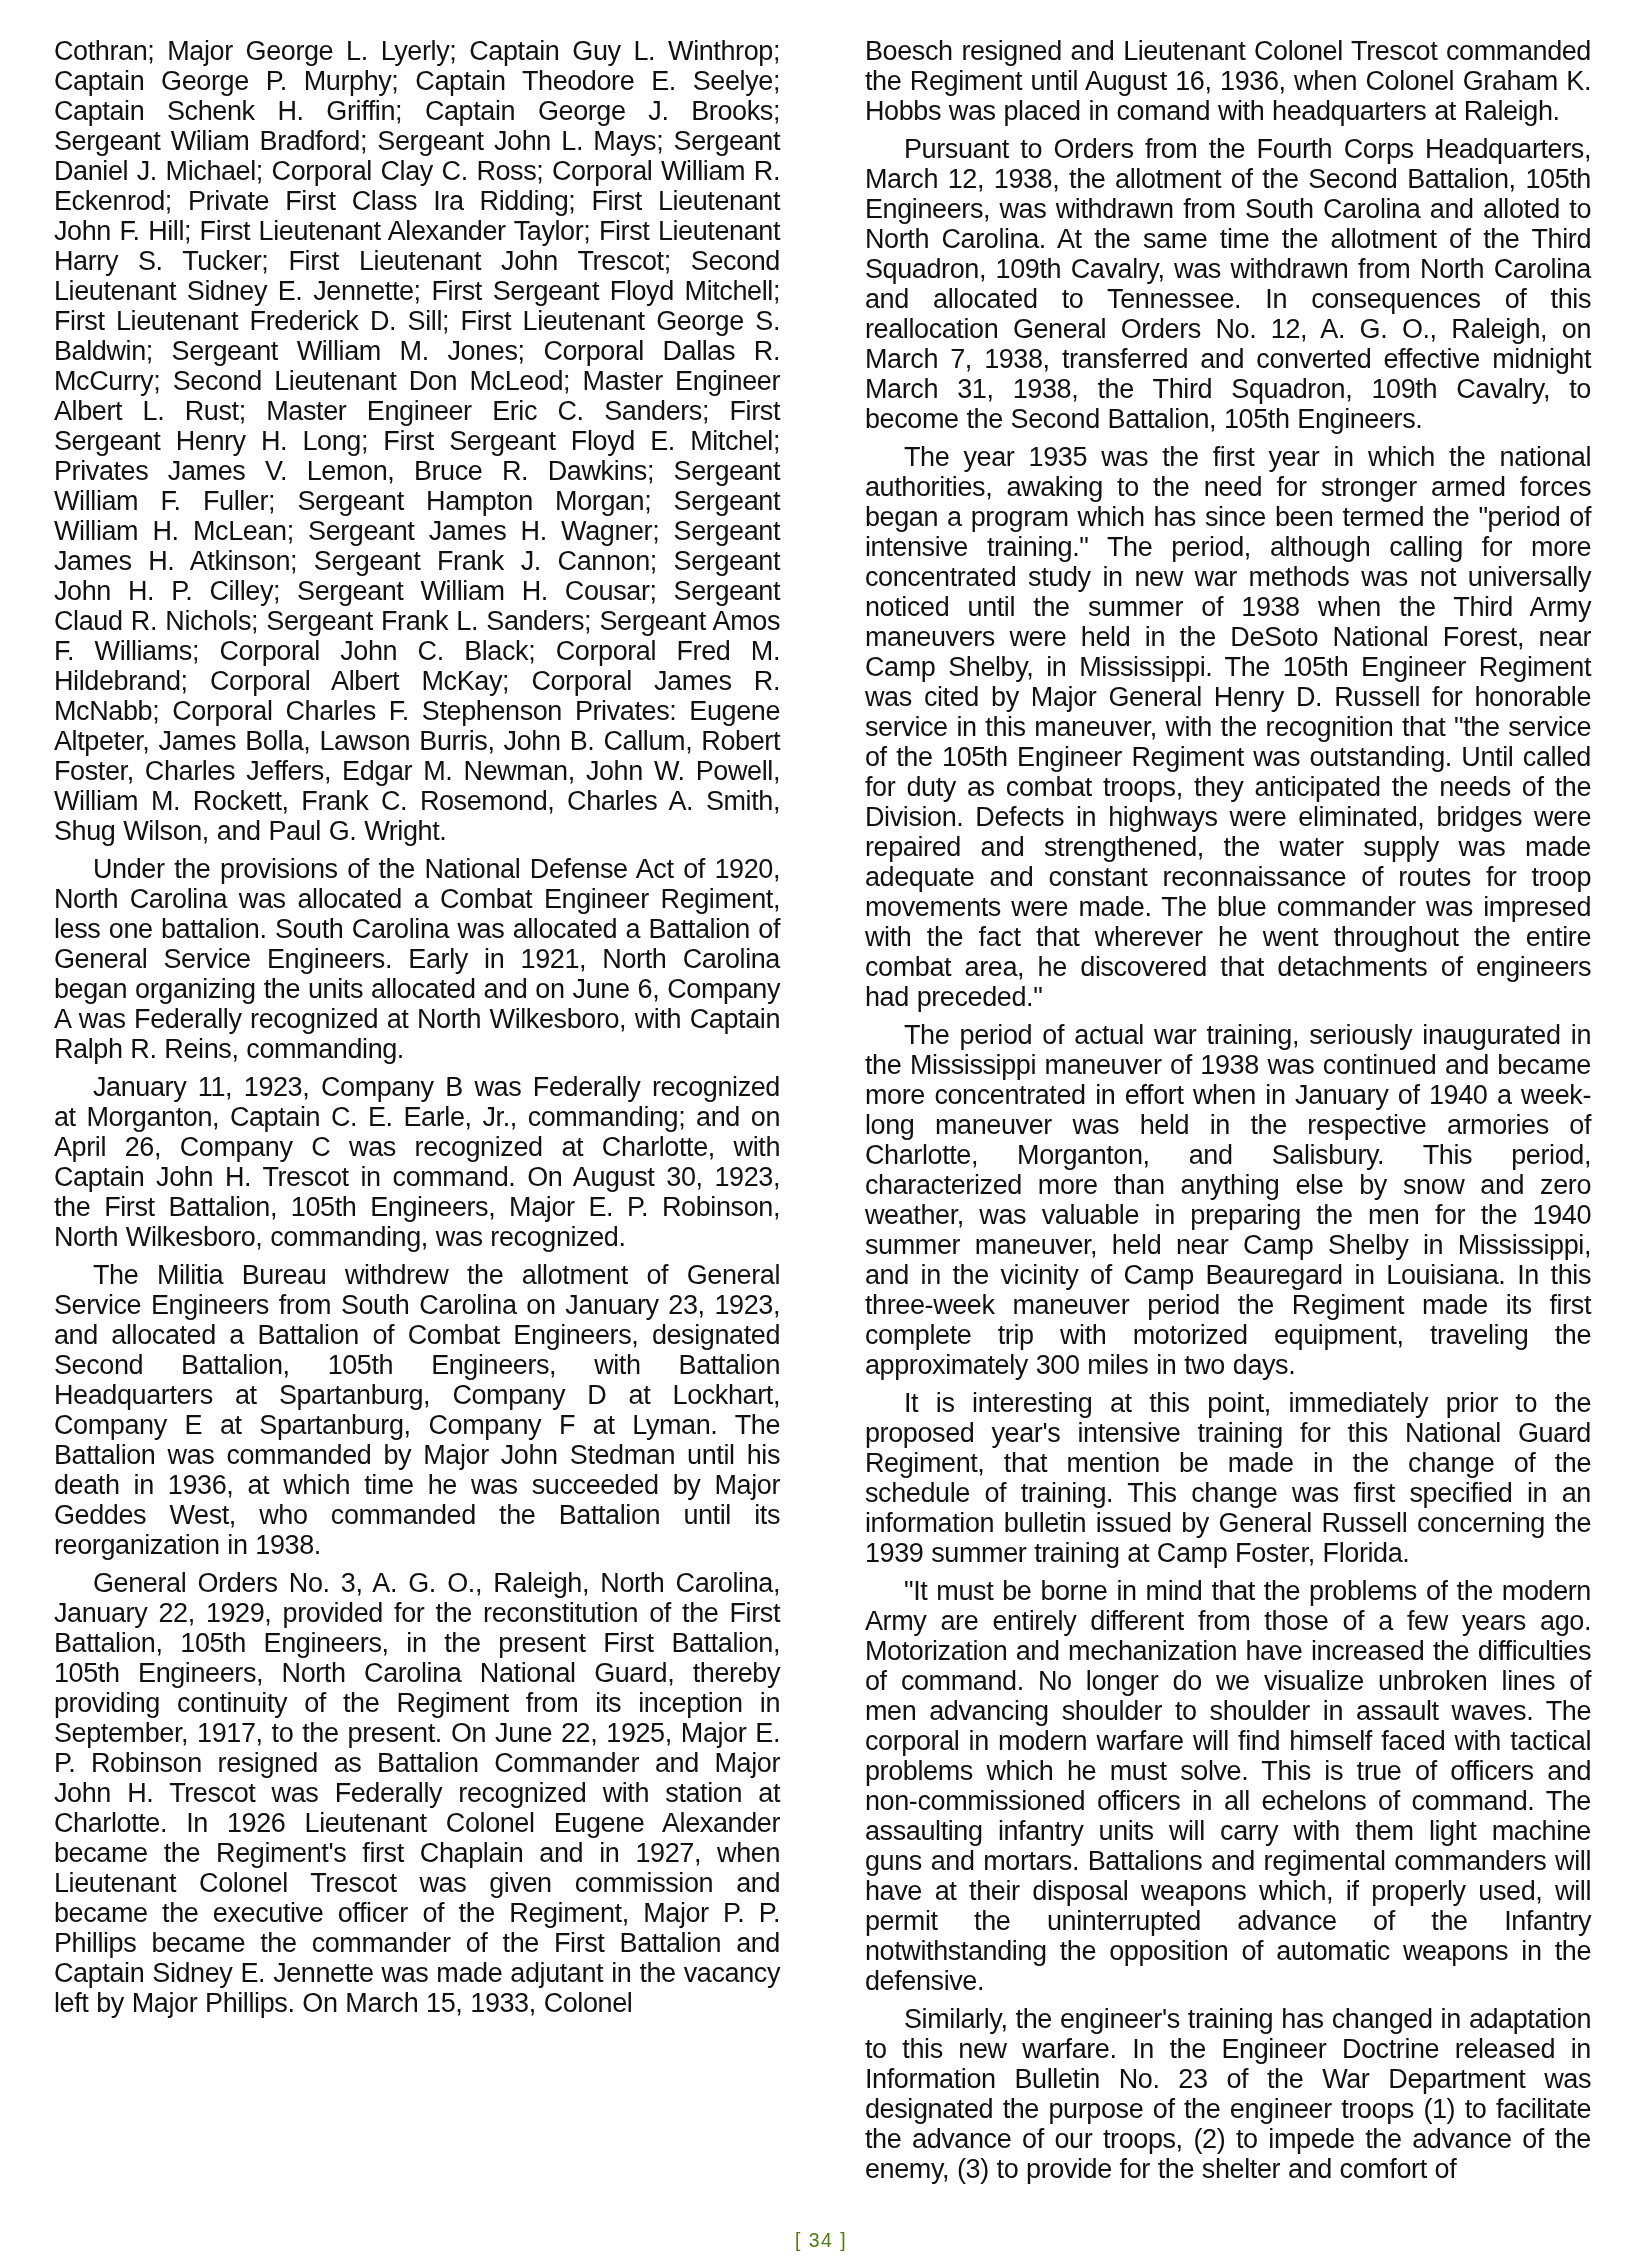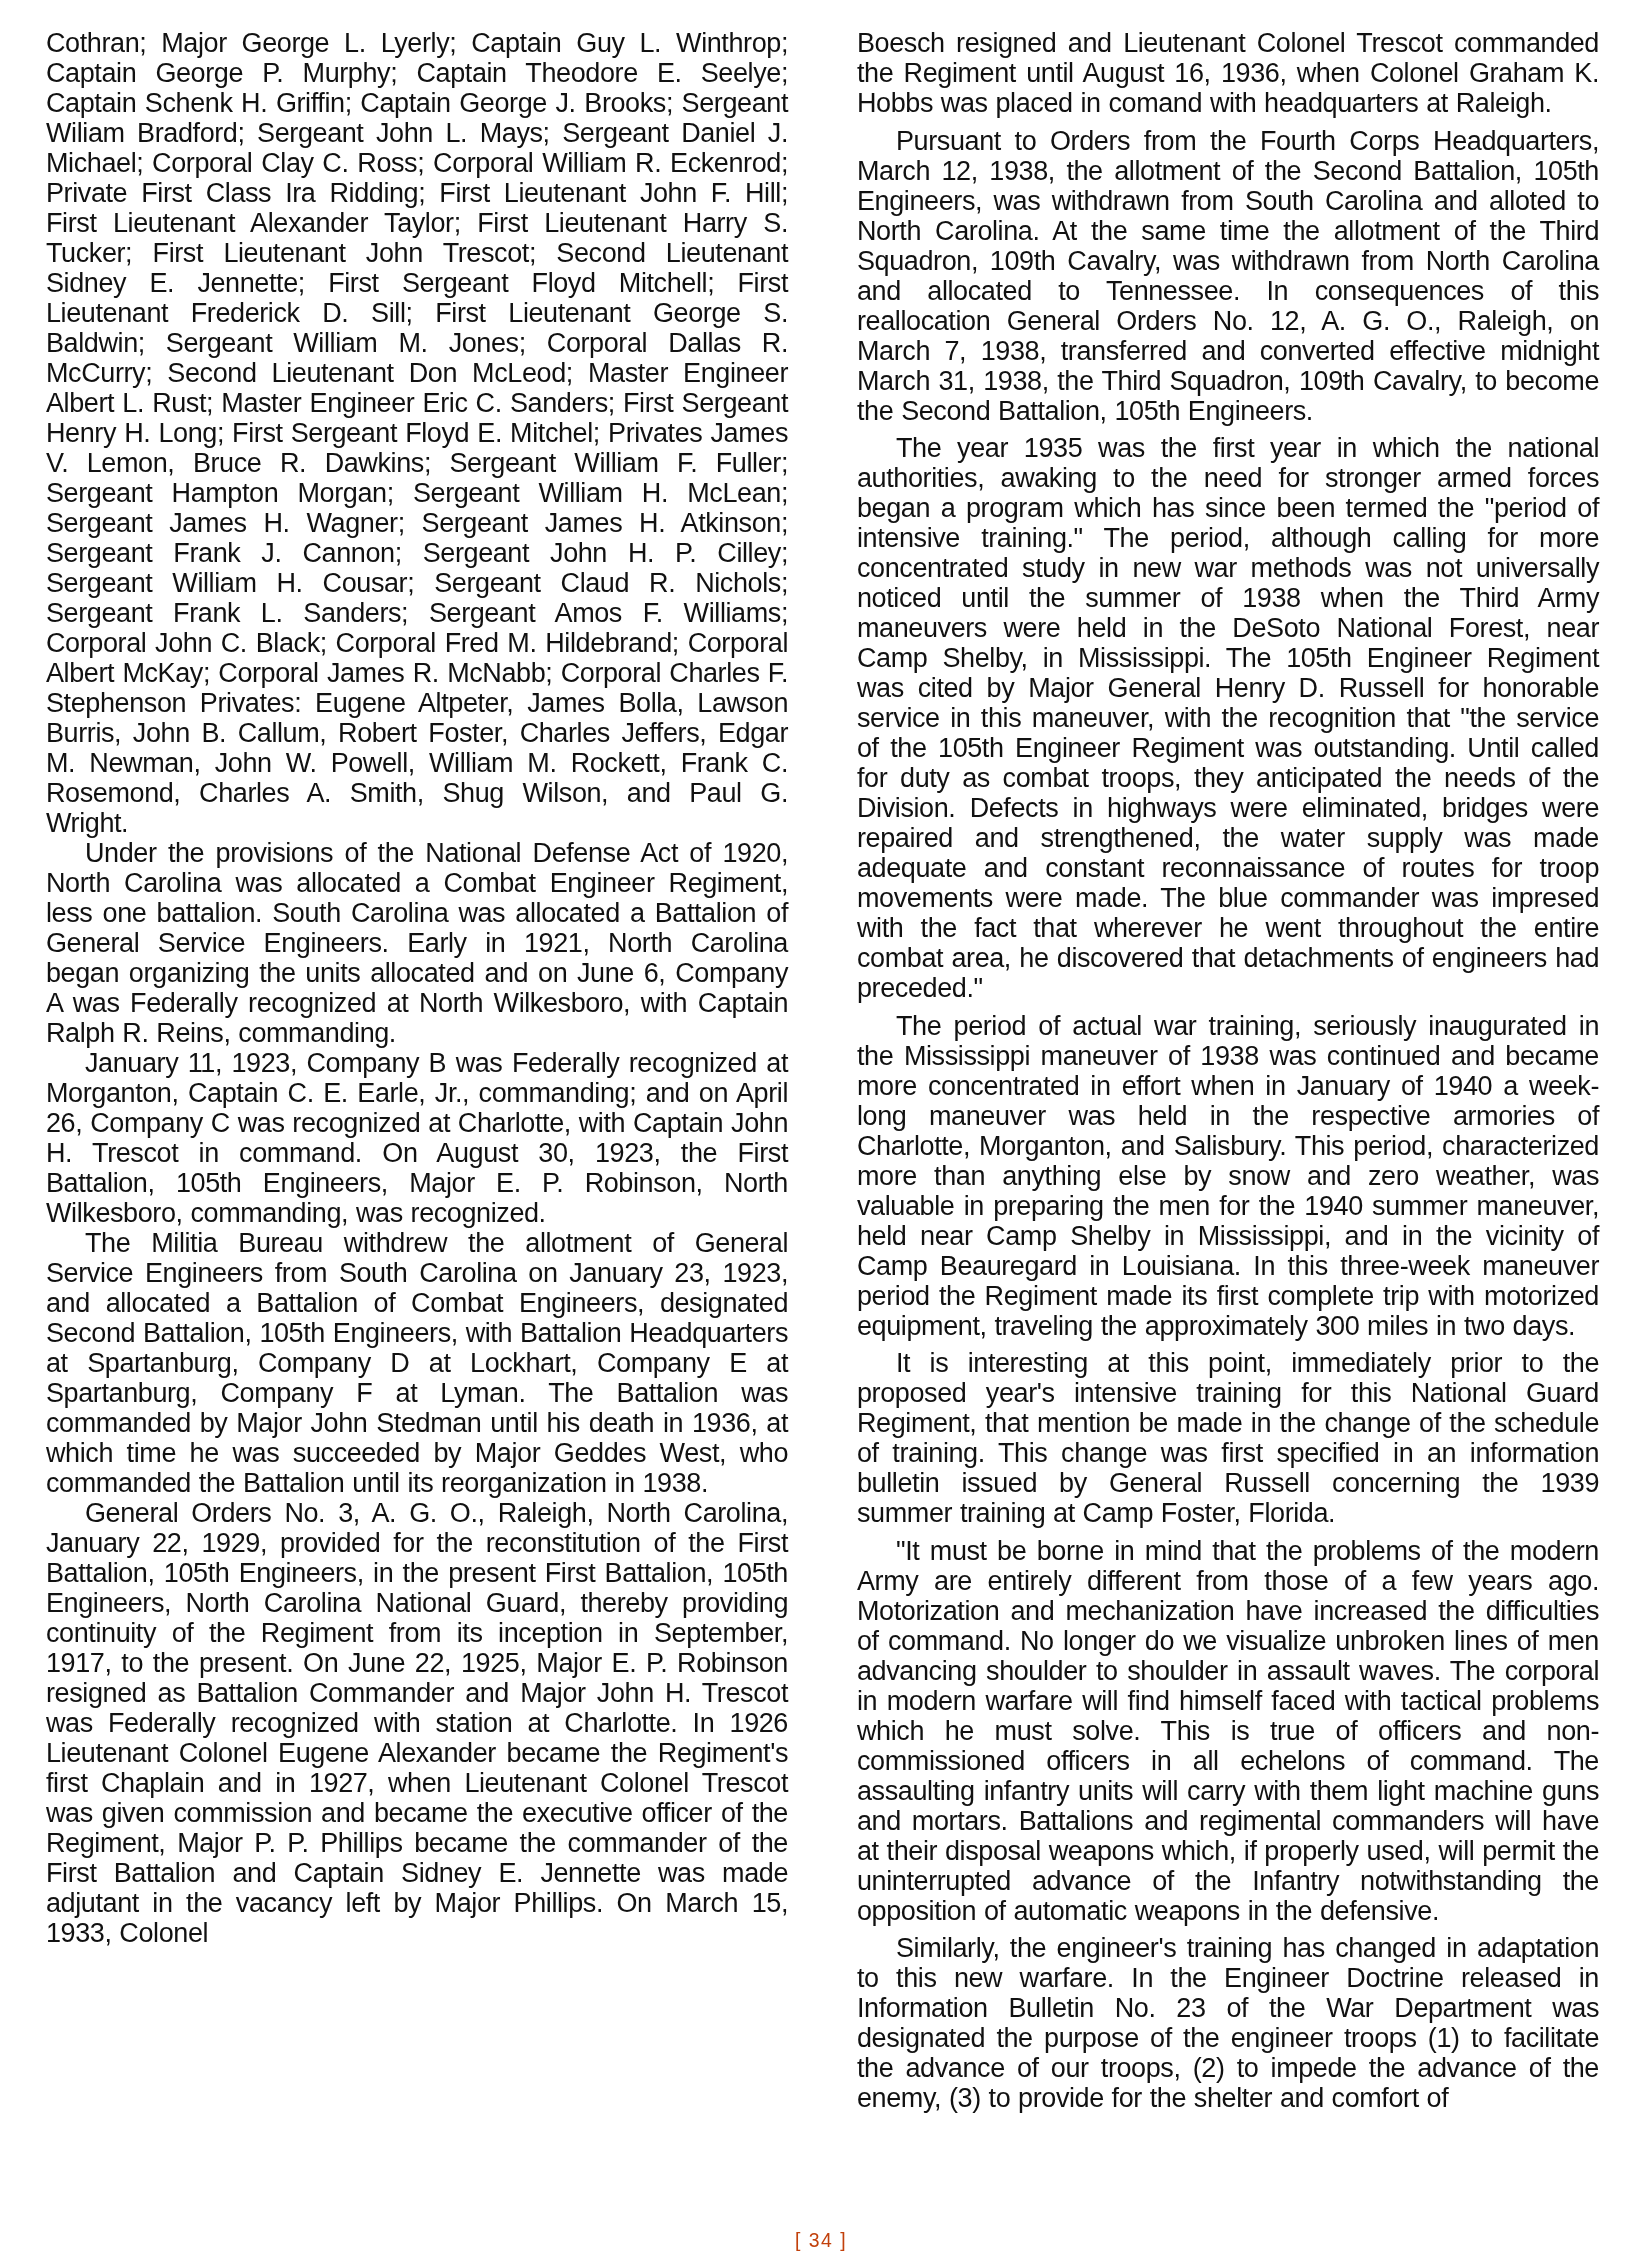--- a/index.html
+++ b/index.html
@@ -8,32 +8,32 @@
     color: #111111;
     font-family: "Liberation Sans", "DejaVu Sans", sans-serif;
   }
   .col {
     position: absolute; top: 28px;
     font-size: 27px; line-height: 30px;
     text-align: justify; hyphens: manual;
     letter-spacing: -0.4px; word-spacing: 0.7px;
     transform-origin: 0 0;
   }
-  .col p { margin: 0; text-indent: 0; }
+  .col p { margin: 8px; text-indent: 0; }
   .col p.indent { text-indent: 39px; }
   #col-left { left: 46px; width: 742px; }
   #col-right { left: 857px; width: 742px; }
   #col-right p.gap { margin-top: 7.5px; }
   .heading {
     text-align: center; font-weight: bold; font-size: 33px;
     line-height: 45px; margin: 10.5px 0 3px 0; letter-spacing: 0.4px;
   }
   #page-number {
     position: absolute; left: 795px; top: 2229px;
-    font-size: 19.4px; letter-spacing: 1.5px; color: #c2410c;
+    font-size: 19.4px; letter-spacing: 1.5px; color: #4d7c0f;
   }
 </style>
 </head>
 <body>
 
 <div id="col-left" class="col">
   <p>Cothran; Major George L. Lyerly; Captain Guy L. Winthrop; Captain George P. Murphy; Captain Theodore E. Seelye; Captain Schenk H. Griffin; Captain George J. Brooks; Sergeant Wiliam Bradford; Sergeant John L. Mays; Sergeant Daniel J. Michael; Corporal Clay C. Ross; Corporal William R. Eckenrod; Private First Class Ira Ridding; First Lieutenant John F. Hill; First Lieutenant Alexander Taylor; First Lieutenant Harry S. Tucker; First Lieutenant John Trescot; Second Lieutenant Sidney E. Jennette; First Sergeant Floyd Mitchell; First Lieutenant Frederick D. Sill; First Lieutenant George S. Baldwin; Sergeant William M. Jones; Corporal Dallas R. McCurry; Second Lieutenant Don McLeod; Master Engineer Albert L. Rust; Master Engineer Eric C. Sanders; First Sergeant Henry H. Long; First Sergeant Floyd E. Mitchel; Privates James V. Lemon, Bruce R. Dawkins; Sergeant William F. Fuller; Sergeant Hampton Morgan; Sergeant William H. McLean; Sergeant James H. Wagner; Sergeant James H. Atkinson; Sergeant Frank J. Cannon; Sergeant John H. P. Cilley; Sergeant William H. Cousar; Sergeant Claud R. Nichols; Sergeant Frank L. Sanders; Sergeant Amos F. Williams; Corporal John C. Black; Corporal Fred M. Hildebrand; Corporal Albert McKay; Corporal James R. McNabb; Corporal Charles F. Stephenson Privates: Eugene Altpeter, James Bolla, Lawson Burris, John B. Callum, Robert Foster, Charles Jeffers, Edgar M. Newman, John W. Powell, William M. Rockett, Frank C. Rosemond, Charles A. Smith, Shug Wilson, and Paul G. Wright.</p>
   <p class="indent">Under the provisions of the National Defense Act of 1920, North Carolina was allocated a Combat Engineer Regiment, less one battalion.  South Carolina was allocated a Battalion of General Service Engineers.  Early in 1921, North Carolina began organizing the units allocated and on June 6, Company A was Federally recognized at North Wilkesboro, with Captain Ralph R. Reins, commanding.</p>
   <p class="indent">January 11, 1923, Company B was Federally recognized at Morganton, Captain C. E. Earle, Jr., commanding; and on April 26, Company C was recognized at Charlotte, with Captain John H. Trescot in command.  On August 30, 1923, the First Battalion, 105th Engineers, Major E. P. Robinson, North Wilkesboro, commanding, was recognized.</p>
   <p class="indent">The Militia Bureau withdrew the allotment of General Service Engineers from South Carolina on January 23, 1923, and allocated a Battalion of Combat Engineers, designated Second Battalion, 105th Engineers, with Battalion Headquarters at Spartanburg, Company D at Lockhart, Company E at Spartanburg, Company F at Lyman.  The Battalion was commanded by Major John Stedman until his death in 1936, at which time he was succeeded by Major Geddes West, who commanded the Battalion until its reorganization in 1938.</p>

